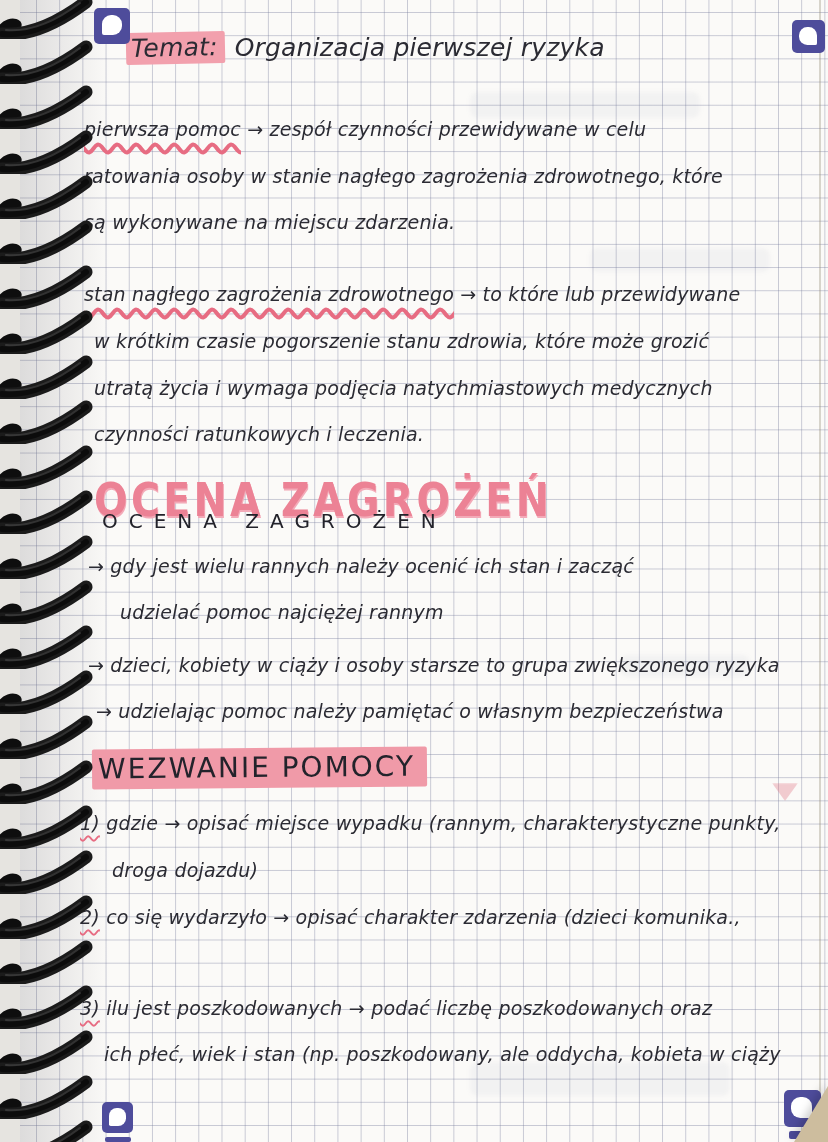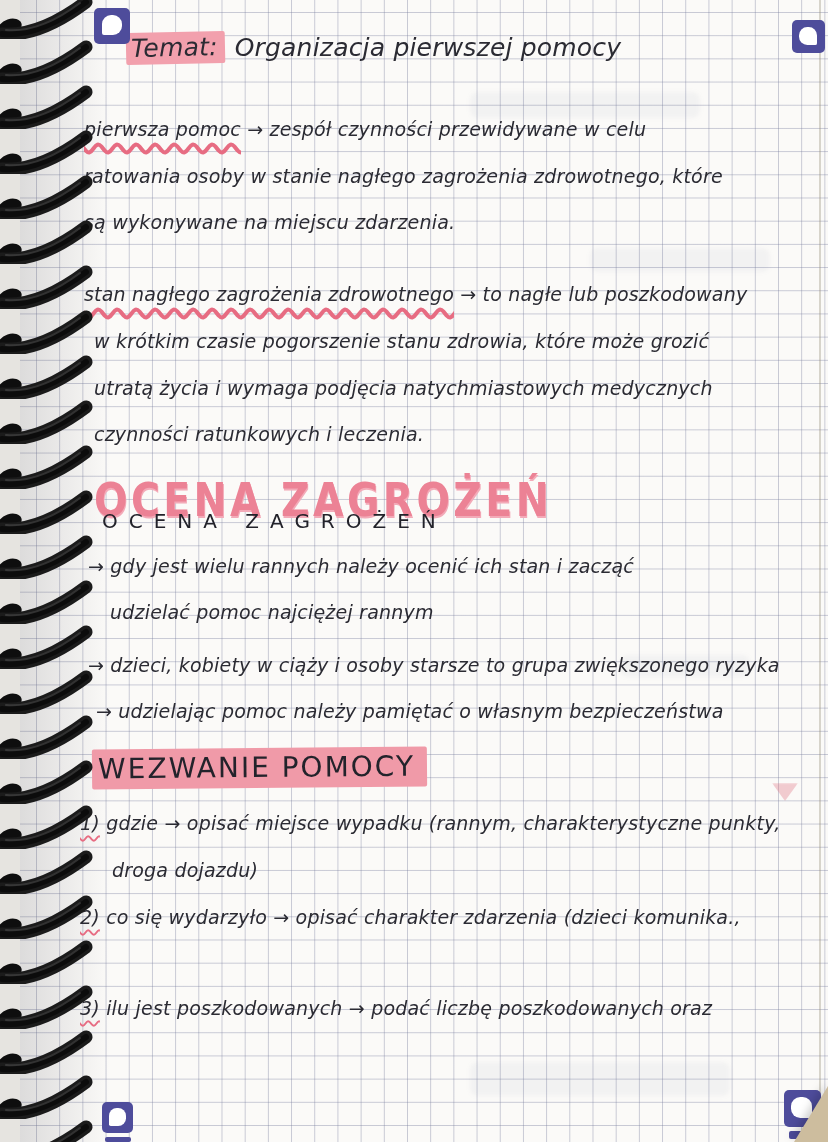--- a/index.html
+++ b/index.html
@@ -95,60 +95,61 @@
   <div class="page"></div>
   <div class="page-shade-left"></div>
   <div class="page-edge-right"></div>
 
   <div class="ghost" style="left:470px;top:92px;width:230px;height:26px;"></div>
   <div class="ghost" style="left:590px;top:248px;width:180px;height:24px;"></div>
   <div class="ghost" style="left:620px;top:655px;width:130px;height:22px;"></div>
   <div class="ghost" style="left:470px;top:1062px;width:260px;height:34px;"></div>
 
   <div class="hw title-line" style="left:126px;top:32px;">
-    <span class="hl">Temat:</span><span class="title-rest">Organizacja pierwszej pomocy</span>
+    <span class="hl">Temat:</span><span class="title-rest">Organizacja pierwszej ryzyka</span>
   </div>
 
   <div class="hw" style="left:84px;top:118px;">
     <span class="term">pierwsza pomoc</span><span> → zespół czynności przewidywane w celu</span>
   </div>
   <div class="hw" style="left:84px;top:165px;">ratowania osoby w stanie nagłego zagrożenia zdrowotnego, które</div>
   <div class="hw" style="left:84px;top:211px;">są wykonywane na miejscu zdarzenia.</div>
 
   <div class="hw" style="left:84px;top:283px;">
-    <span class="term">stan nagłego zagrożenia zdrowotnego</span><span> → to nagłe lub poszkodowany</span>
+    <span class="term">stan nagłego zagrożenia zdrowotnego</span><span> → to które lub przewidywane</span>
   </div>
   <div class="hw" style="left:94px;top:330px;">w krótkim czasie pogorszenie stanu zdrowia, które może grozić</div>
   <div class="hw" style="left:94px;top:377px;">utratą życia i wymaga podjęcia natychmiastowych medycznych</div>
   <div class="hw" style="left:94px;top:423px;">czynności ratunkowych i leczenia.</div>
 
   <div class="hw brush" style="left:94px;top:472px;">OCENA ZAGROŻEŃ</div>
   <div class="hw brush-overlay" style="left:102px;top:509px;">OCENA ZAGROŻEŃ</div>
 
   <div class="hw" style="left:88px;top:555px;">→ gdy jest wielu rannych należy ocenić ich stan i zacząć</div>
-  <div class="hw" style="left:110px;top:601px;">udzielać pomoc najciężej rannym</div>
+  <div class="hw" style="left:120px;top:601px;">udzielać pomoc najciężej rannym</div>
   <div class="hw" style="left:88px;top:654px;">→ dzieci, kobiety w ciąży i osoby starsze to grupa zwiększonego ryzyka</div>
   <div class="hw" style="left:96px;top:700px;">→ udzielając pomoc należy pamiętać o własnym bezpieczeństwa</div>
 
   <div class="hw" style="left:92px;top:748px;">
     <span class="h2strip">WEZWANIE POMOCY</span>
   </div>
 
   <div class="hw" style="left:80px;top:812px;">
     <span class="num">1)</span><span> gdzie → opisać miejsce wypadku (rannym, charakterystyczne punkty,</span>
   </div>
   <div class="hw" style="left:112px;top:859px;">droga dojazdu)</div>
 
   <div class="hw" style="left:80px;top:906px;">
     <span class="num">2)</span><span> co się wydarzyło → opisać charakter zdarzenia (dzieci komunika.,</span>
   </div>
 
   <div class="hw" style="left:80px;top:997px;">
     <span class="num">3)</span><span> ilu jest poszkodowanych → podać liczbę poszkodowanych oraz</span>
   </div>
+  <div class="hw" style="left:104px;top:1043px;">ich płeć, wiek i stan (np. poszkodowany, ale oddycha, kobieta w ciąży</div>
 
   <div class="marker" style="left:94px;top:8px;width:36px;height:36px;">
     <div class="blob"></div>
   </div>
   <div class="marker flip" style="left:792px;top:20px;width:33px;height:33px;">
     <div class="blob"></div>
   </div>
   <div class="marker" style="left:102px;top:1102px;width:31px;height:31px;">
     <div class="blob"></div>
   </div>

